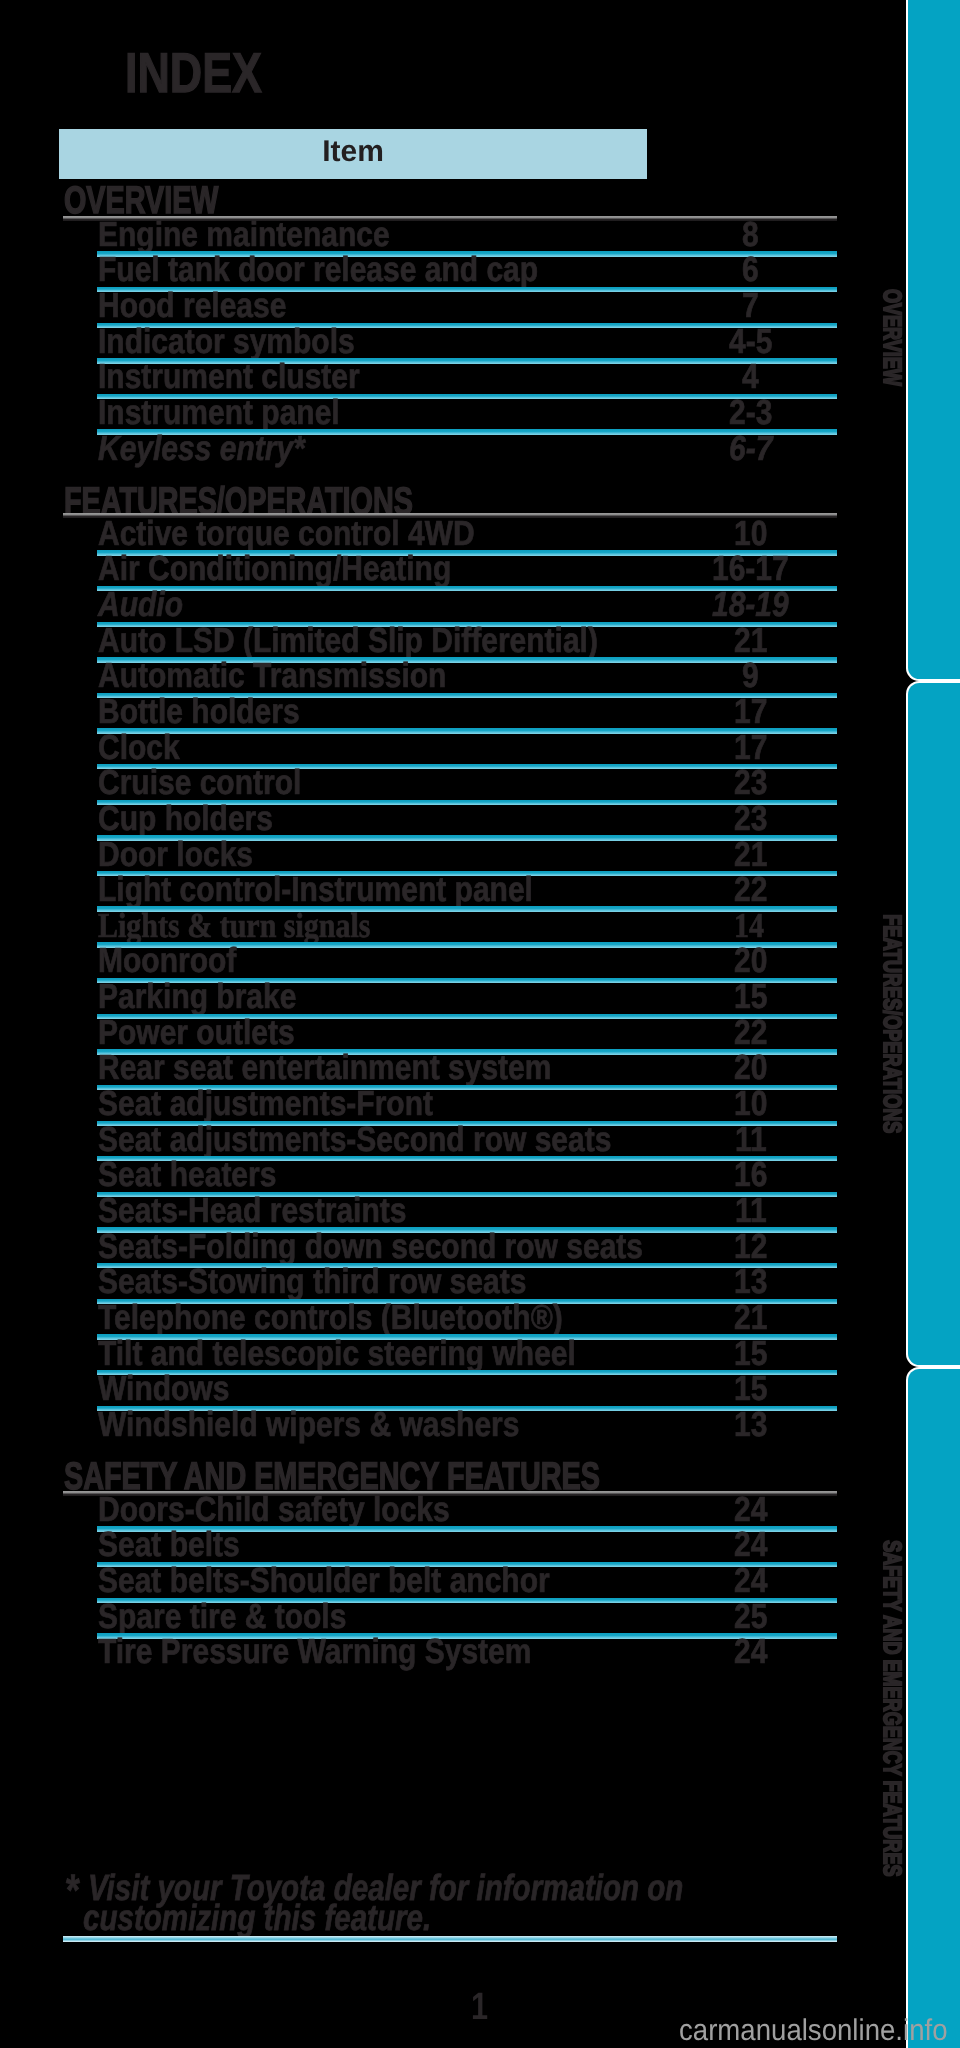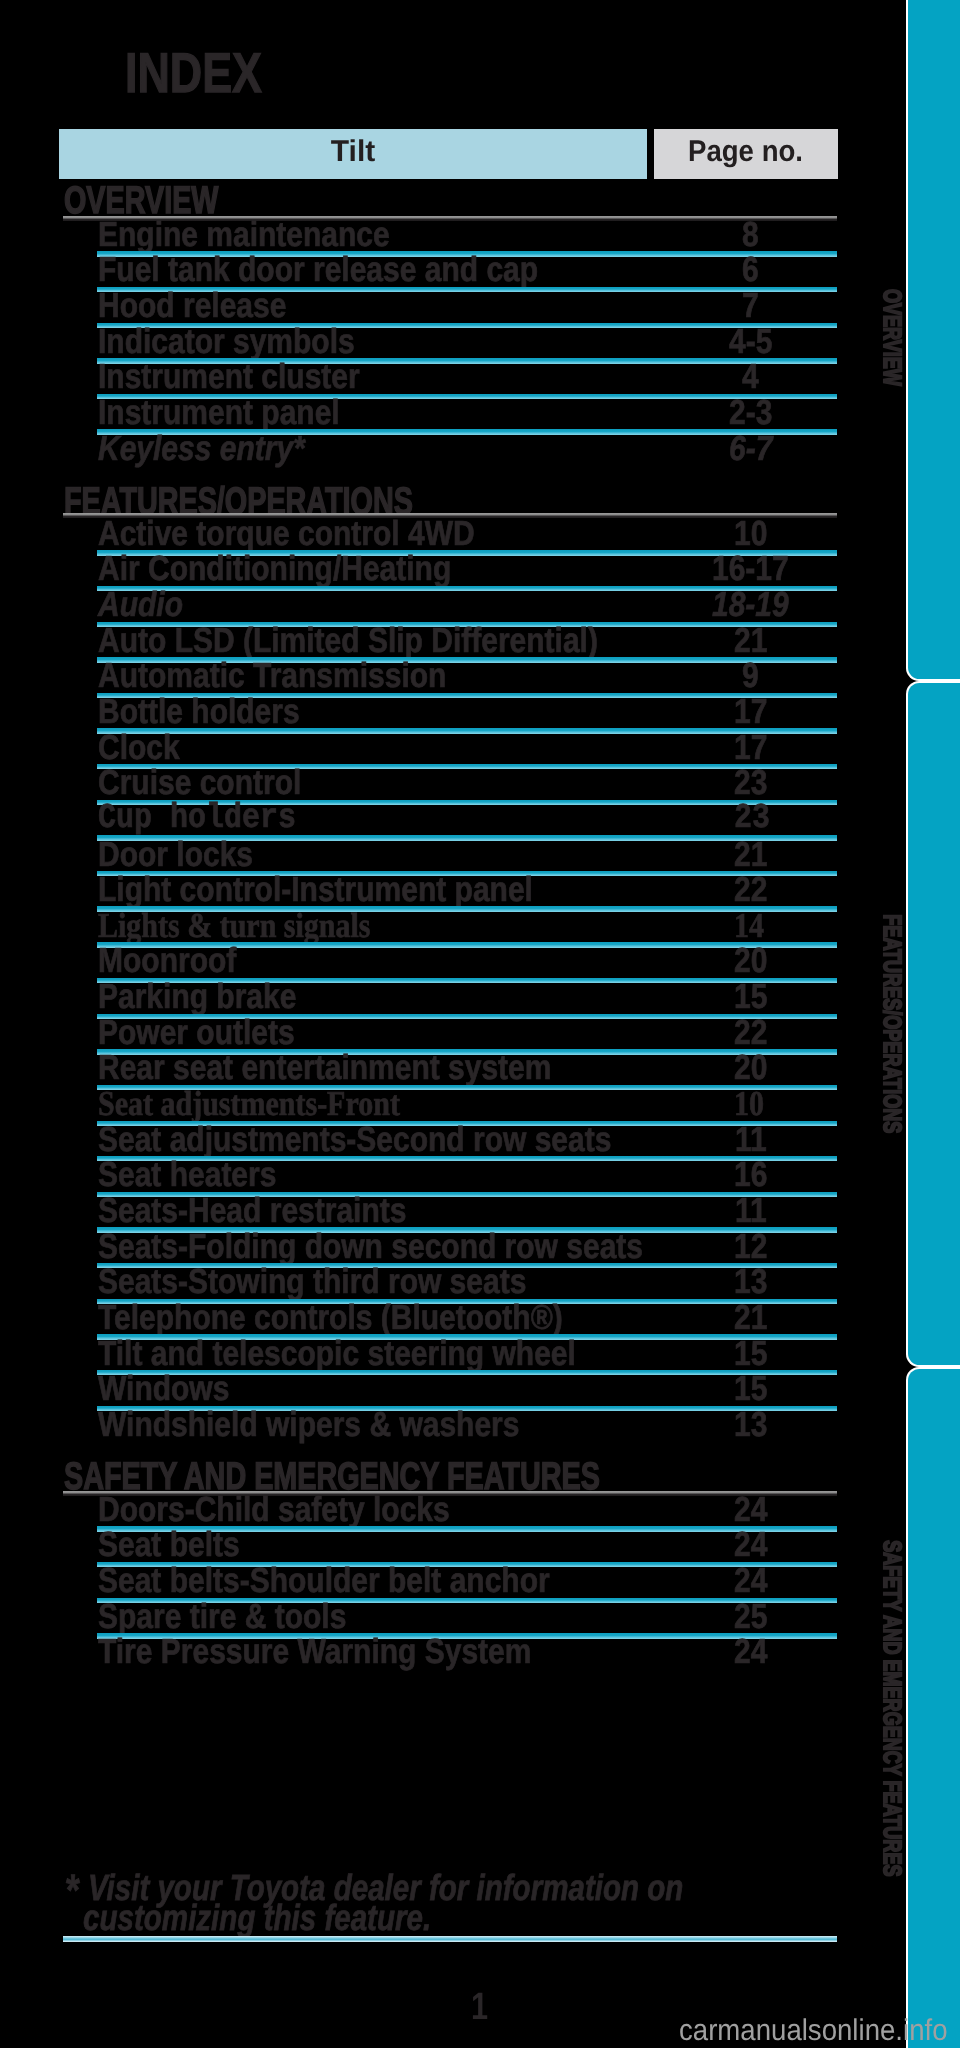--- a/index.html
+++ b/index.html
@@ -76,24 +76,21 @@
       transform:scaleX(0.92);transform-origin:left top;}
 </style>
 </head>
 <body>
 
 <div class="page">
 
   <div class="title">INDEX</div>
 
   <div class="hdrbar hdr-item">
-    <div class="hdr-label"><span>Tilt</span></div>
-  </div>
-  <div class="hdrbar hdr-page">
-    <div class="hdr-label"><span>Page no.</span></div>
+    <div class="hdr-label"><span>Item</span></div>
   </div>
 
   <div class="list" id="list">
       <div class="sec-head" style="top: 182.3px;">OVERVIEW</div>
       <div class="sec-rule" style="top: 216px;"></div>
       <div class="row" style="top: 221px;">
         <span class="item">Engine maintenance</span>
         <span class="pg" style="left: 679.156px;">8</span>
         <span class="sep"></span>
       </div>
@@ -161,21 +158,21 @@
       <div class="row" style="top: 733.84px;">
         <span class="item">Clock</span>
         <span class="pg" style="left: 670.812px;">17</span>
         <span class="sep"></span>
       </div>
       <div class="row" style="top: 769.48px;">
         <span class="item">Cruise control</span>
         <span class="pg" style="left: 670.812px;">23</span>
         <span class="sep"></span>
       </div>
-      <div class="row" style="top: 805.12px; font-family: Liberation Mono, monospace;">
+      <div class="row" style="top: 805.12px;">
         <span class="item">Cup holders</span>
         <span class="pg" style="left: 670.812px;">23</span>
         <span class="sep"></span>
       </div>
       <div class="row" style="top: 840.76px;">
         <span class="item">Door locks</span>
         <span class="pg" style="left: 670.812px;">21</span>
         <span class="sep"></span>
       </div>
       <div class="row" style="top: 876px;">
@@ -201,21 +198,21 @@
       <div class="row" style="top: 1018.96px;">
         <span class="item">Power outlets</span>
         <span class="pg" style="left: 670.812px;">22</span>
         <span class="sep"></span>
       </div>
       <div class="row" style="top: 1054.6px;">
         <span class="item">Rear seat entertainment system</span>
         <span class="pg" style="left: 670.812px;">20</span>
         <span class="sep"></span>
       </div>
-      <div class="row" style="top: 1090.24px; font-family: Liberation Serif, serif;">
+      <div class="row" style="top: 1090.24px;">
         <span class="item">Seat adjustments-Front</span>
         <span class="pg" style="left: 670.812px;">10</span>
         <span class="sep"></span>
       </div>
       <div class="row" style="top: 1125.88px;">
         <span class="item">Seat adjustments-Second row seats</span>
         <span class="pg" style="left: 671.641px;">11</span>
         <span class="sep"></span>
       </div>
       <div class="row" style="top: 1161.52px;">

